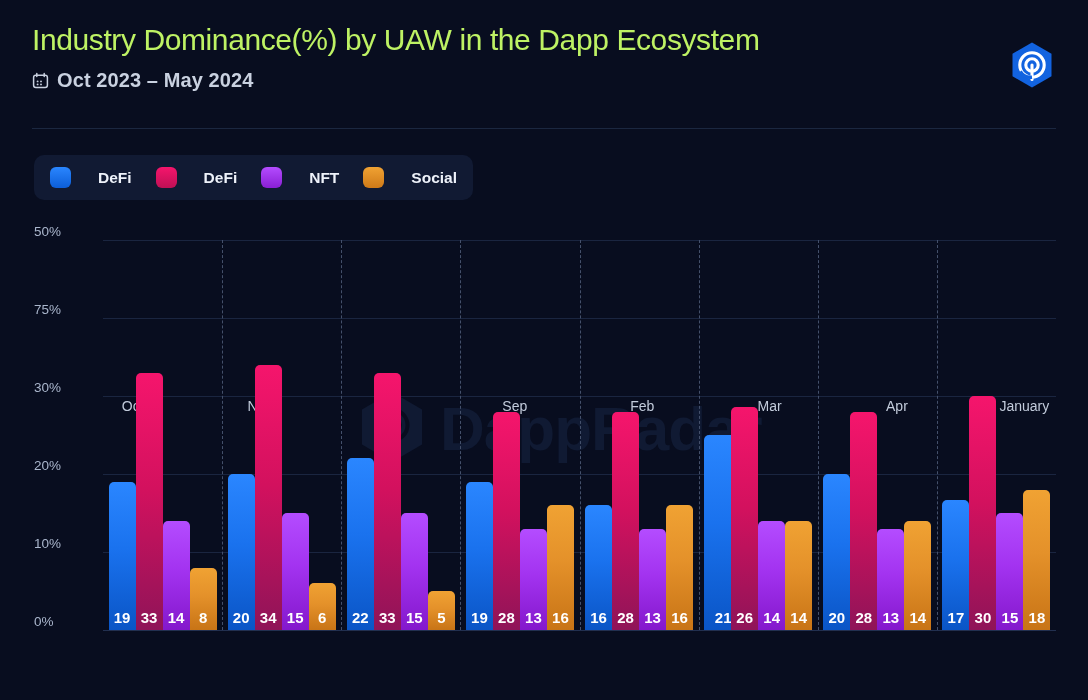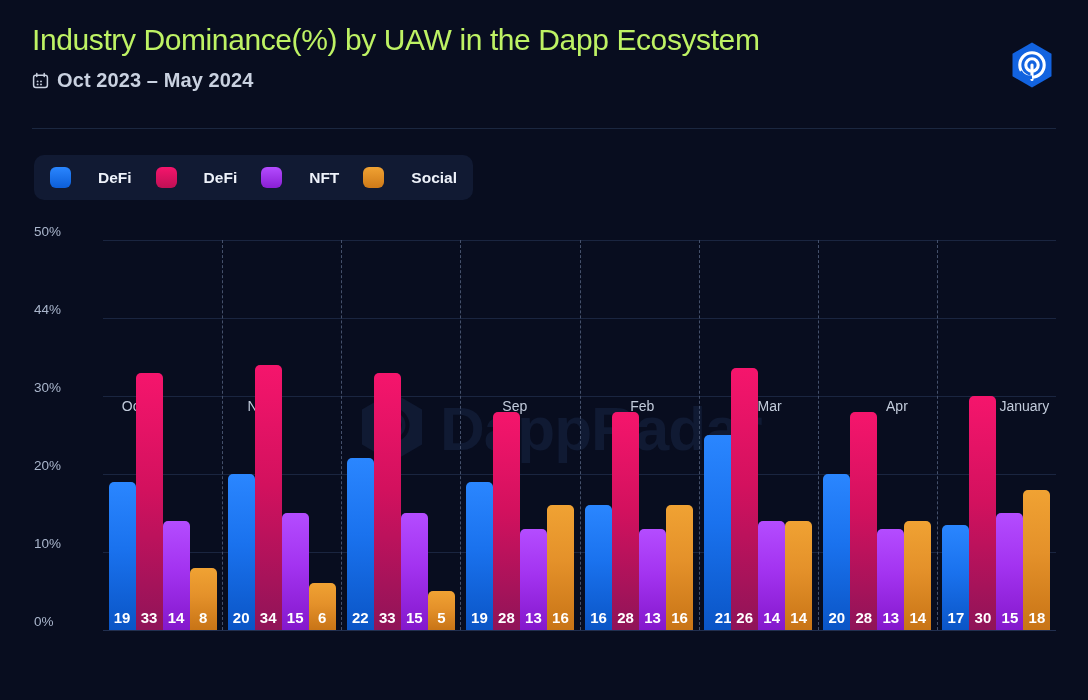--- a/index.html
+++ b/index.html
@@ -261,21 +261,21 @@
       <span class="legend-label">Social</span>
     </div>
   </div>
 
   <div class="plot">
     <div id="yticks">
         <div class="ytick" style="top: 381px;">0%</div>
         <div class="ytick" style="top: 303px;">10%</div>
         <div class="ytick" style="top: 225px;">20%</div>
         <div class="ytick" style="top: 147px;">30%</div>
-        <div class="ytick" style="top: 69px;">44%</div>
+        <div class="ytick" style="top: 69px;">75%</div>
         <div class="ytick" style="top: -9px;">50%</div>
       </div>
     <div class="plot-inner">
       <div id="gridlines">
           <div class="gridline base" style="top: 390px;"></div>
           <div class="gridline" style="top: 312px;"></div>
           <div class="gridline" style="top: 234px;"></div>
           <div class="gridline" style="top: 156px;"></div>
           <div class="gridline" style="top: 78px;"></div>
           <div class="gridline" style="top: 0px;"></div>
@@ -424,21 +424,21 @@
             </div>
           </div>
           <div class="group">
             <div class="bars">
               <div class="bar-wrap">
                 <div class="bar" style="height: 195px; background: linear-gradient(rgb(42, 134, 255) 0%, rgb(26, 114, 238) 45%, rgb(10, 85, 198) 100%); padding-left: 38px;">
                   <div class="bar-value">21</div>
                 </div>
               </div>
               <div class="bar-wrap">
-                <div class="bar" style="height: 262px; background: linear-gradient(rgb(245, 21, 108) 0%, rgb(211, 17, 94) 45%, rgb(143, 20, 88) 100%);">
+                <div class="bar" style="height: 223px; background: linear-gradient(rgb(245, 21, 108) 0%, rgb(211, 17, 94) 45%, rgb(143, 20, 88) 100%);">
                   <div class="bar-value">26</div>
                 </div>
               </div>
               <div class="bar-wrap">
                 <div class="bar" style="height: 109.2px; background: linear-gradient(rgb(180, 76, 255) 0%, rgb(163, 51, 240) 45%, rgb(132, 24, 204) 100%);">
                   <div class="bar-value">14</div>
                 </div>
               </div>
               <div class="bar-wrap">
                 <div class="bar" style="height: 109.2px; background: linear-gradient(rgb(240, 162, 51) 0%, rgb(228, 145, 42) 45%, rgb(200, 116, 22) 100%);">
@@ -467,21 +467,21 @@
               <div class="bar-wrap">
                 <div class="bar" style="height: 109.2px; background: linear-gradient(rgb(240, 162, 51) 0%, rgb(228, 145, 42) 45%, rgb(200, 116, 22) 100%);">
                   <div class="bar-value">14</div>
                 </div>
               </div>
             </div>
           </div>
           <div class="group">
             <div class="bars">
               <div class="bar-wrap">
-                <div class="bar" style="height: 105px; background: linear-gradient(rgb(42, 134, 255) 0%, rgb(26, 114, 238) 45%, rgb(10, 85, 198) 100%);">
+                <div class="bar" style="height: 130px; background: linear-gradient(rgb(42, 134, 255) 0%, rgb(26, 114, 238) 45%, rgb(10, 85, 198) 100%);">
                   <div class="bar-value">17</div>
                 </div>
               </div>
               <div class="bar-wrap">
                 <div class="bar" style="height: 234px; background: linear-gradient(rgb(245, 21, 108) 0%, rgb(211, 17, 94) 45%, rgb(143, 20, 88) 100%);">
                   <div class="bar-value">30</div>
                 </div>
               </div>
               <div class="bar-wrap">
                 <div class="bar" style="height: 117px; background: linear-gradient(rgb(180, 76, 255) 0%, rgb(163, 51, 240) 45%, rgb(132, 24, 204) 100%);">

